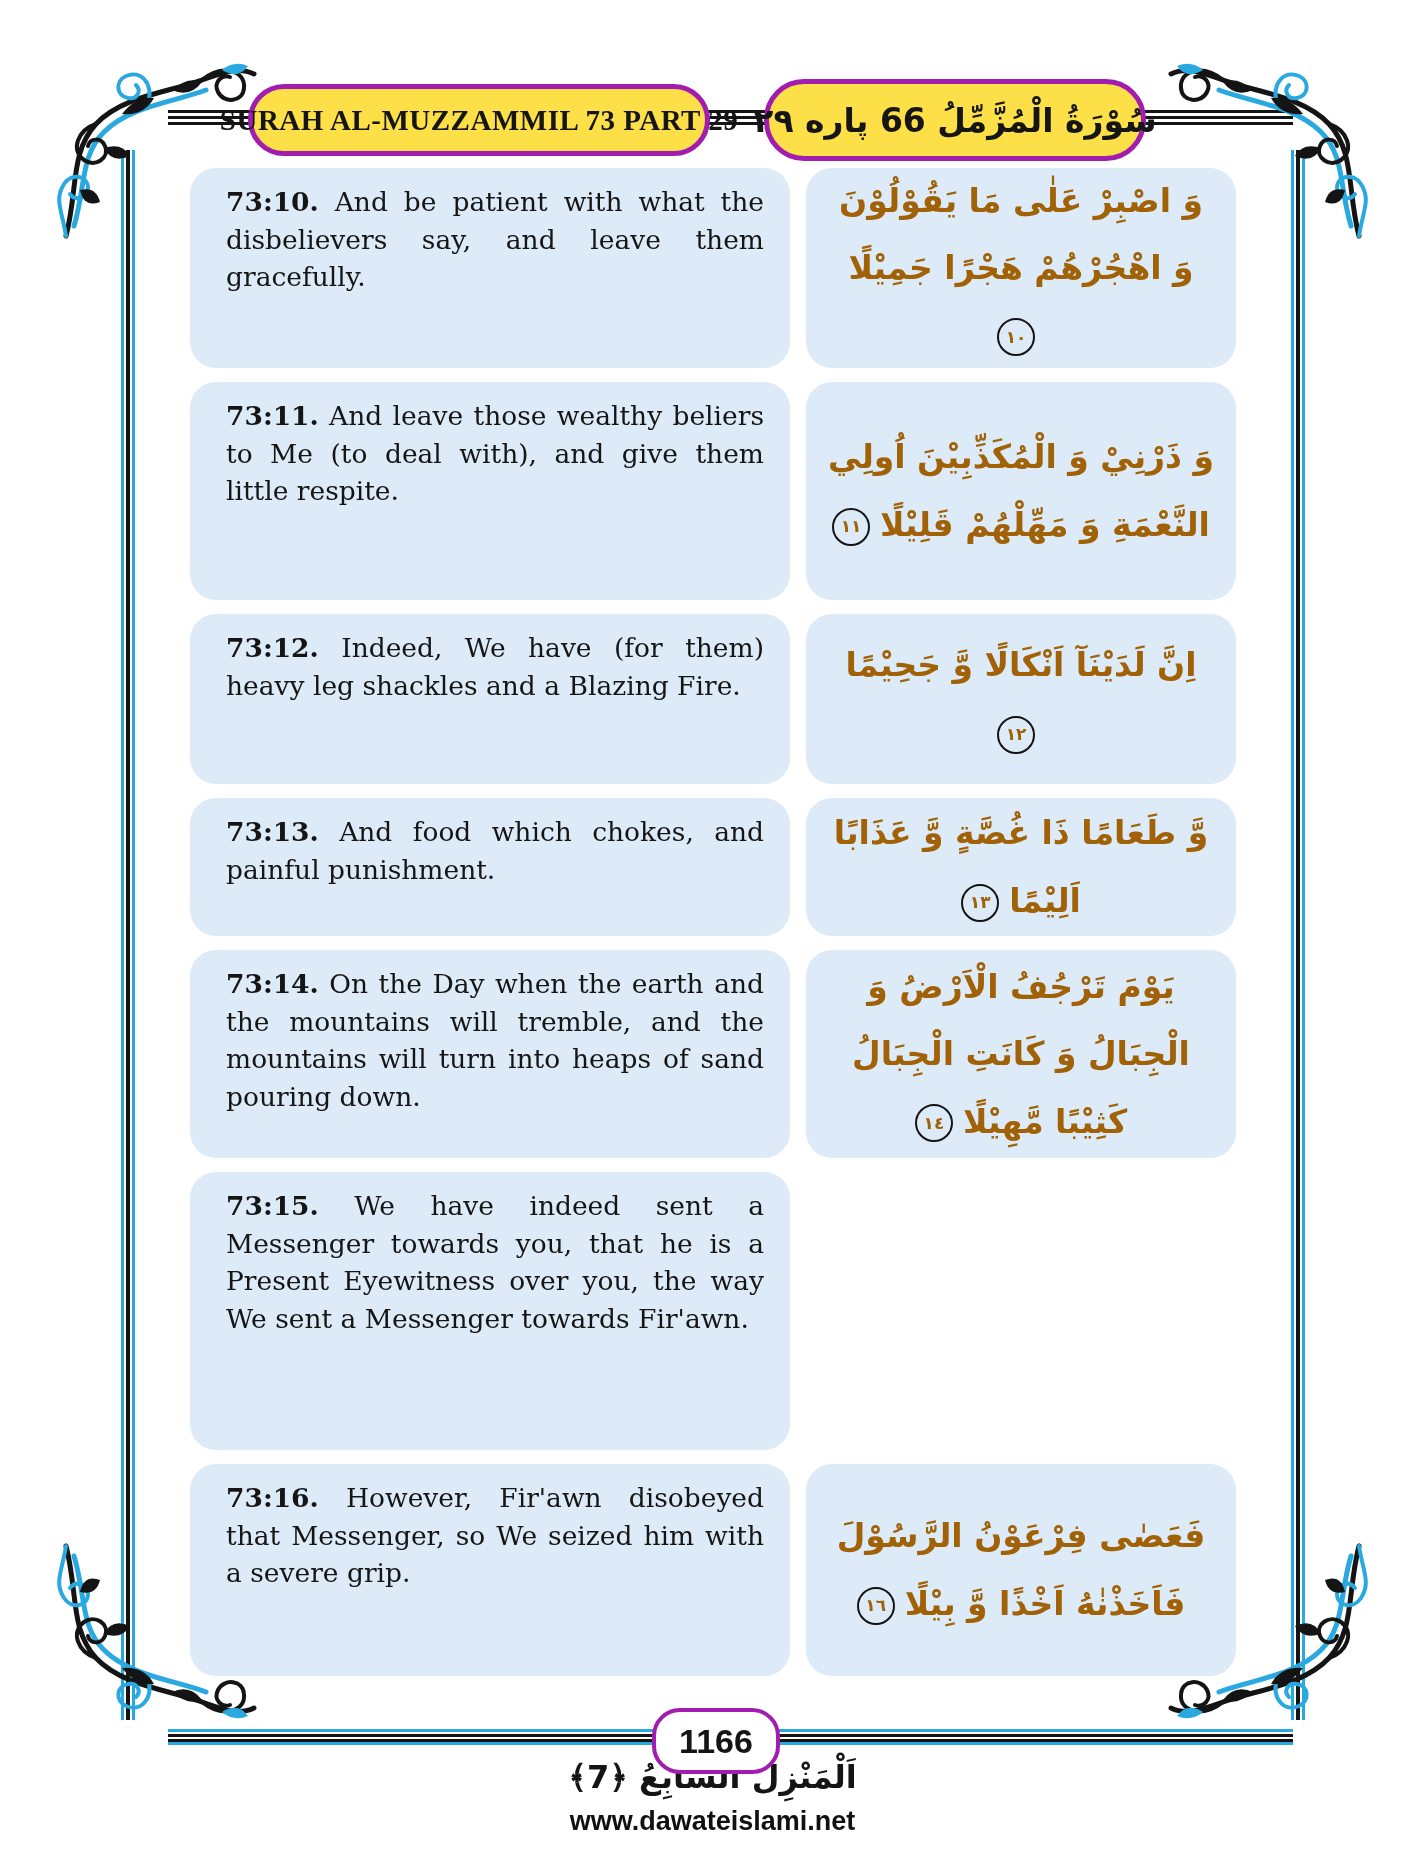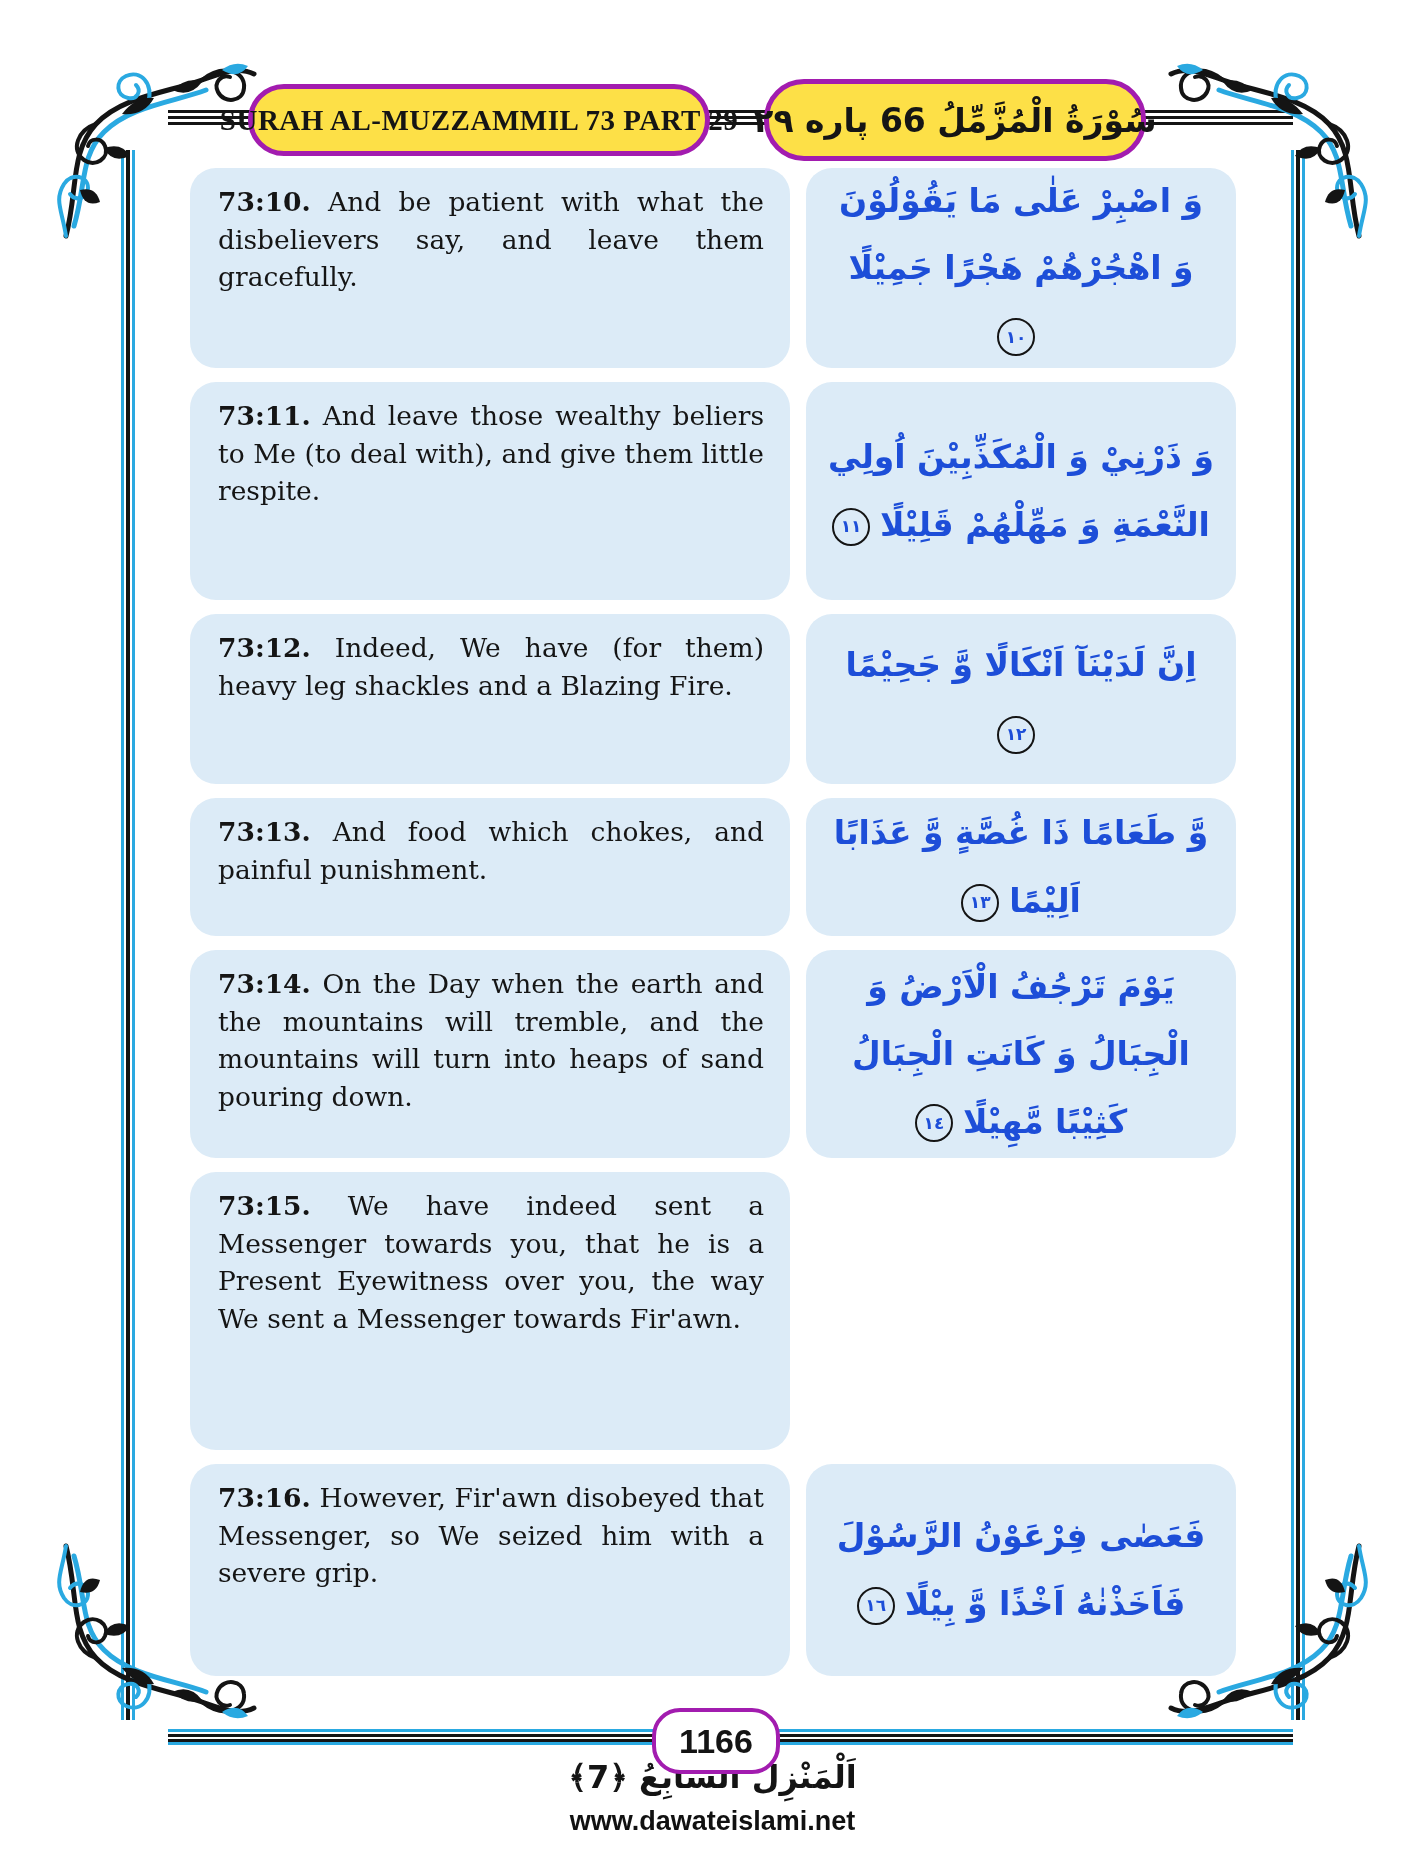--- a/index.html
+++ b/index.html
@@ -25,26 +25,26 @@
   .pill{position:absolute;background:#fde047;border:5px solid #a21caf;display:flex;align-items:center;justify-content:center;z-index:3;}
   .pill.title-en{left:248px;top:84px;width:452px;height:62px;border-radius:36px;
       font-family:"Liberation Serif",serif;font-weight:bold;font-size:29px;letter-spacing:.5px;white-space:nowrap;}
   .pill.title-ar{left:764px;top:79px;width:372px;height:72px;border-radius:40px;
       font-family:"DejaVu Sans",sans-serif;font-weight:bold;font-size:33px;direction:rtl;white-space:nowrap;}
 
   
   .verses{position:absolute;left:190px;top:168px;width:1046px;display:flex;flex-direction:column;gap:14px;}
   .row{display:flex;gap:16px;}
   .cell{background:#DCEBF7;border-radius:26px;}
-  .en{width:600px;box-sizing:border-box;padding:15px 26px 0 28px;
+  .en{width:600px;box-sizing:border-box;padding:15px 26px 0 36px;
       font-size:26.5px;line-height:37.5px;text-align:justify;}
   .en b{font-weight:bold;}
   .ar{flex:1;display:flex;align-items:center;justify-content:center;box-sizing:border-box;padding:6px 20px;}
   .ar p{margin:0;direction:rtl;text-align:center;font-family:"DejaVu Sans",sans-serif;
-        font-weight:bold;font-size:33px;line-height:2.05;color:#1d4ed8;}
+        font-weight:bold;font-size:33px;line-height:2.05;color:#a16207;}
   .vnum{display:inline-flex;align-items:center;justify-content:center;width:34px;height:34px;
         border:2.5px solid #141414;border-radius:50%;font-size:17px;line-height:1;vertical-align:middle;
         margin-inline-start:10px;background:#DCEBF7;}
   .r1{height:200px}.r2{height:218px}.r3{height:170px}.r4{height:138px}
   .r5{height:208px}.r6{height:278px}.r7{height:212px}
 
   
   .page-pill{position:absolute;left:652px;top:1708px;width:120px;height:58px;background:#fff;
       border:4px solid #a21caf;border-radius:28px;display:flex;align-items:center;justify-content:center;
       z-index:3;font-family:"Liberation Sans",sans-serif;font-weight:bold;font-size:34px;color:#141414;}

